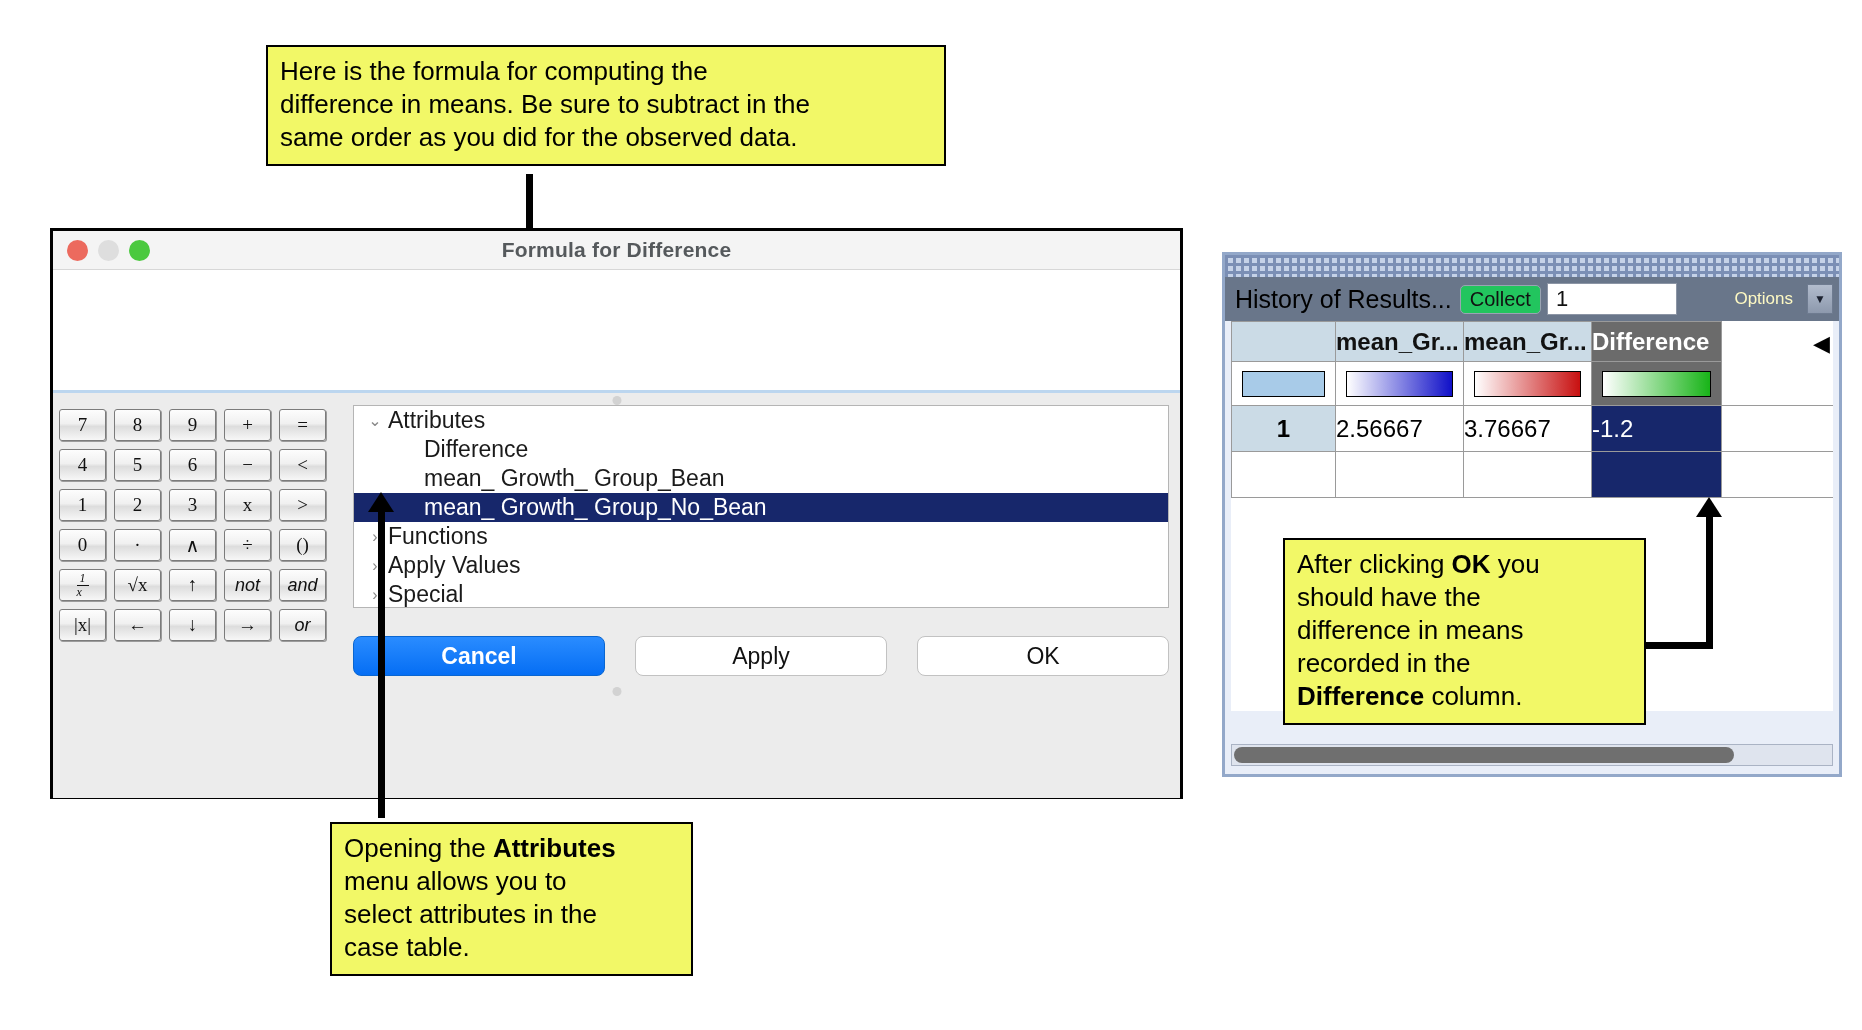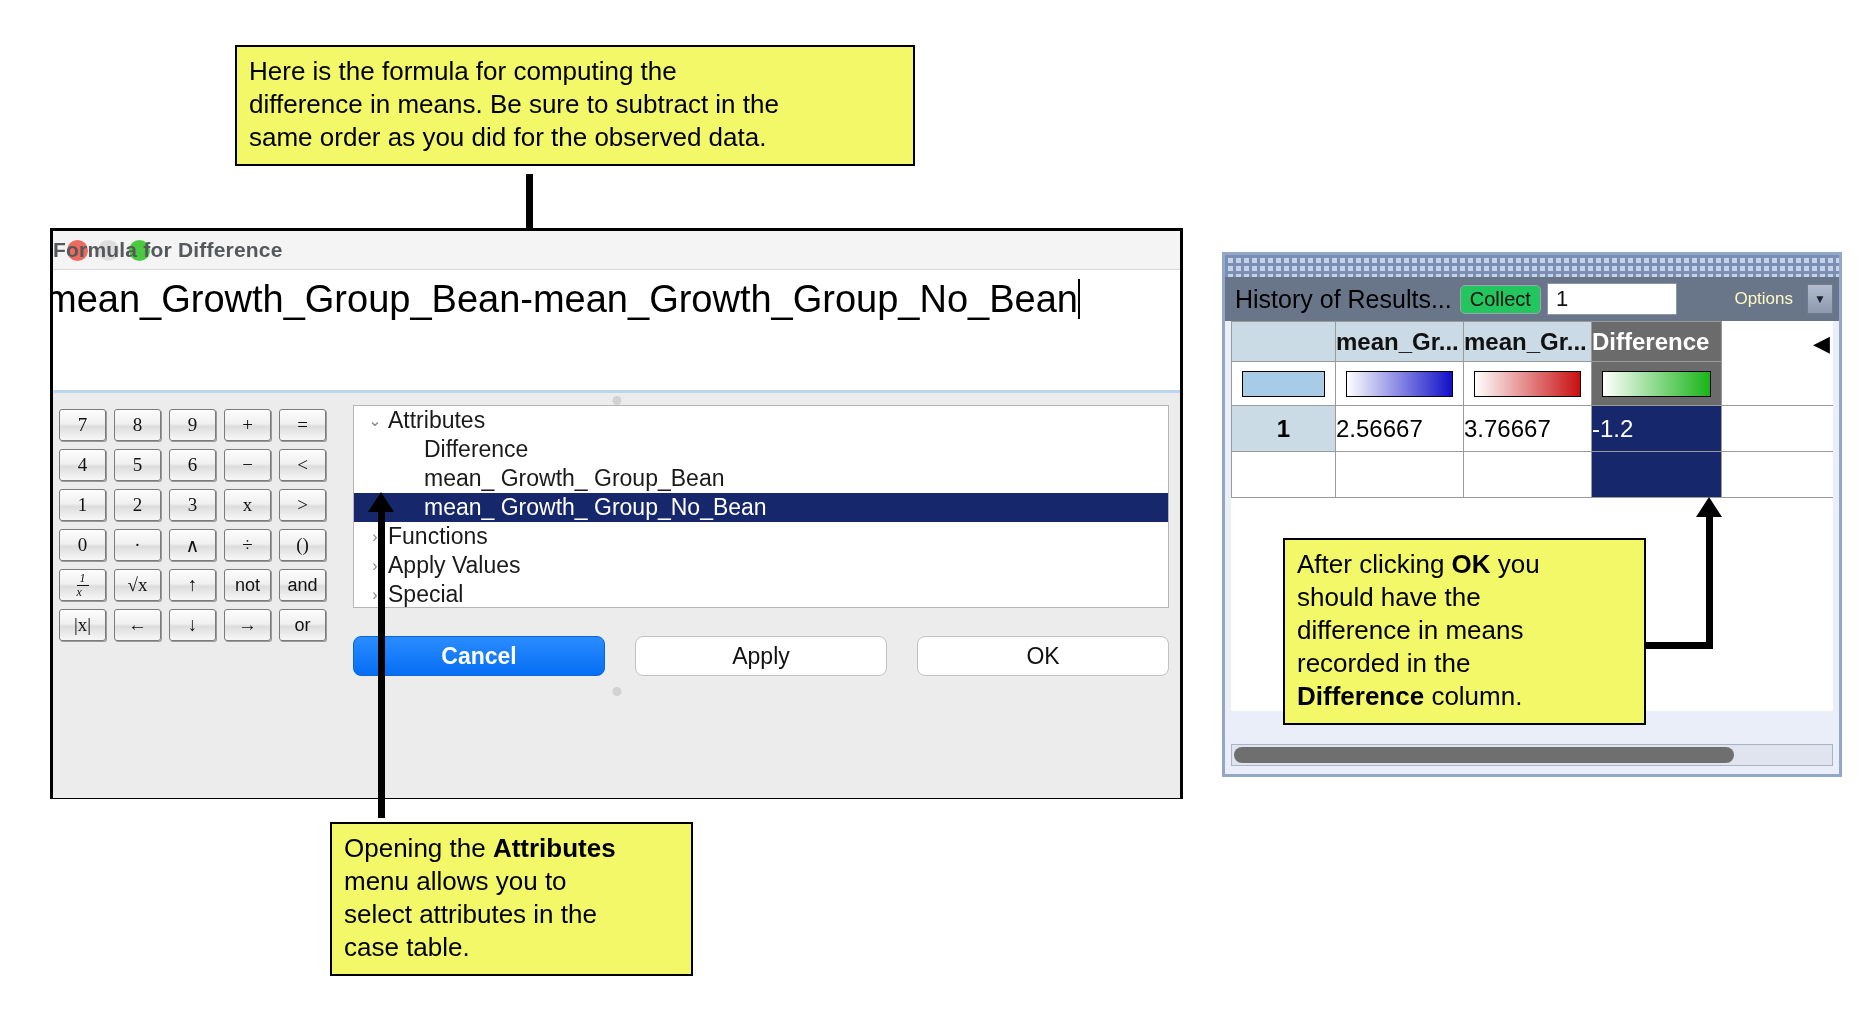--- a/index.html
+++ b/index.html
@@ -45,21 +45,21 @@
     background: #f4f4f4;
     border-bottom: 1px solid #d7d7d7;
     display: flex; align-items: center;
   }
   .traffic { width: 21px; height: 21px; border-radius: 50%; margin-left: 10px; }
   .traffic:first-child { margin-left: 14px; }
   .t-red   { background: #ec6a5e; }
   .t-amber { background: #dedede; }
   .t-green { background: #4bc93f; }
   #formula-title {
-    position: absolute; left: 0; right: 0; text-align: left;
+    position: absolute; left: 0; right: 0; text-align: center;
     font-size: 21px; font-weight: bold; color: #55595c;
     letter-spacing: .2px;
   }
   #formula-input-area {
     height: 123px;
     background: #fff;
     border-bottom: 3px solid #bcd6ef;
     padding: 6px 0 0 0;
     overflow: hidden;
   }
@@ -91,21 +91,21 @@
     margin-right: 8px;
     border: 1px solid #7b7b7b;
     border-radius: 3px;
     background: linear-gradient(to bottom, #fdfdfd 0%, #f0f0f0 45%, #dddddd 55%, #f7f7f7 100%);
     box-shadow: 1px 1px 0 #9b9b9b;
     font-size: 19px;
     color: #111;
     display: flex; align-items: center; justify-content: center;
     font-family: "Liberation Serif", serif;
   }
-  .kp-btn.word { font-family: "Liberation Sans", sans-serif; font-size: 18px; }
+  .kp-btn.word { font-family: "Liberation Sans", sans-serif; font-size: 18px; font-style: italic; }
   .kp-btn .frac { display: inline-flex; flex-direction: column; font-size: 12px; line-height: 1.05; font-style: italic; }
   .kp-btn .frac .num { border-bottom: 1px solid #111; padding: 0 3px; }
 
   
   #tree-panel {
     position: absolute;
     left: 300px; top: 12px;
     width: 816px; height: 203px;
     background: #fff;
     border: 1px solid #b5b5b5;
@@ -231,38 +231,38 @@
     height: 22px; background: #dfe4ee; border: 1px solid #aab3c4;
     display: flex; align-items: center;
   }
   #hscroll-thumb { height: 16px; width: 500px; margin-left: 2px; background: #6f6f6f; border-radius: 8px; }
 </style>
 </head>
 <body>
 
 <div id="stage">
 
-  <div class="callout" id="callout-top" style="left:235px; top:45px; width:680px;">Here is the formula for computing the
+  <div class="callout" id="callout-top" style="left:266px; top:45px; width:680px;">Here is the formula for computing the
 difference in means. Be sure to subtract in the
 same order as you did for the observed data.</div>
 
   <div class="arrow-line" style="left:526px; top:174px; width:7px; height:105px;"></div>
   <div class="arrow-head arrow-down" style="left:516px; top:272px;"></div>
 
   <div id="formula-window">
 
     <div id="formula-titlebar">
       <div class="traffic t-red"></div>
       <div class="traffic t-amber"></div>
       <div class="traffic t-green"></div>
       <div id="formula-title">Formula for Difference</div>
     </div>
 
     <div id="formula-input-area">
-      <div id="formula-text"><span>mean_Growth_Group_Bean-mean_Growth_Group_No_Bean</span><span id="formula-caret"></span></div>
+      <div id="formula-text"><span id="formula-caret"></span></div>
     </div>
 
     <div id="formula-body">
 
       <div id="keypad">
           <div class="kp-row">
             <div class="kp-btn">7</div>
             <div class="kp-btn">8</div>
             <div class="kp-btn">9</div>
             <div class="kp-btn">+</div>

